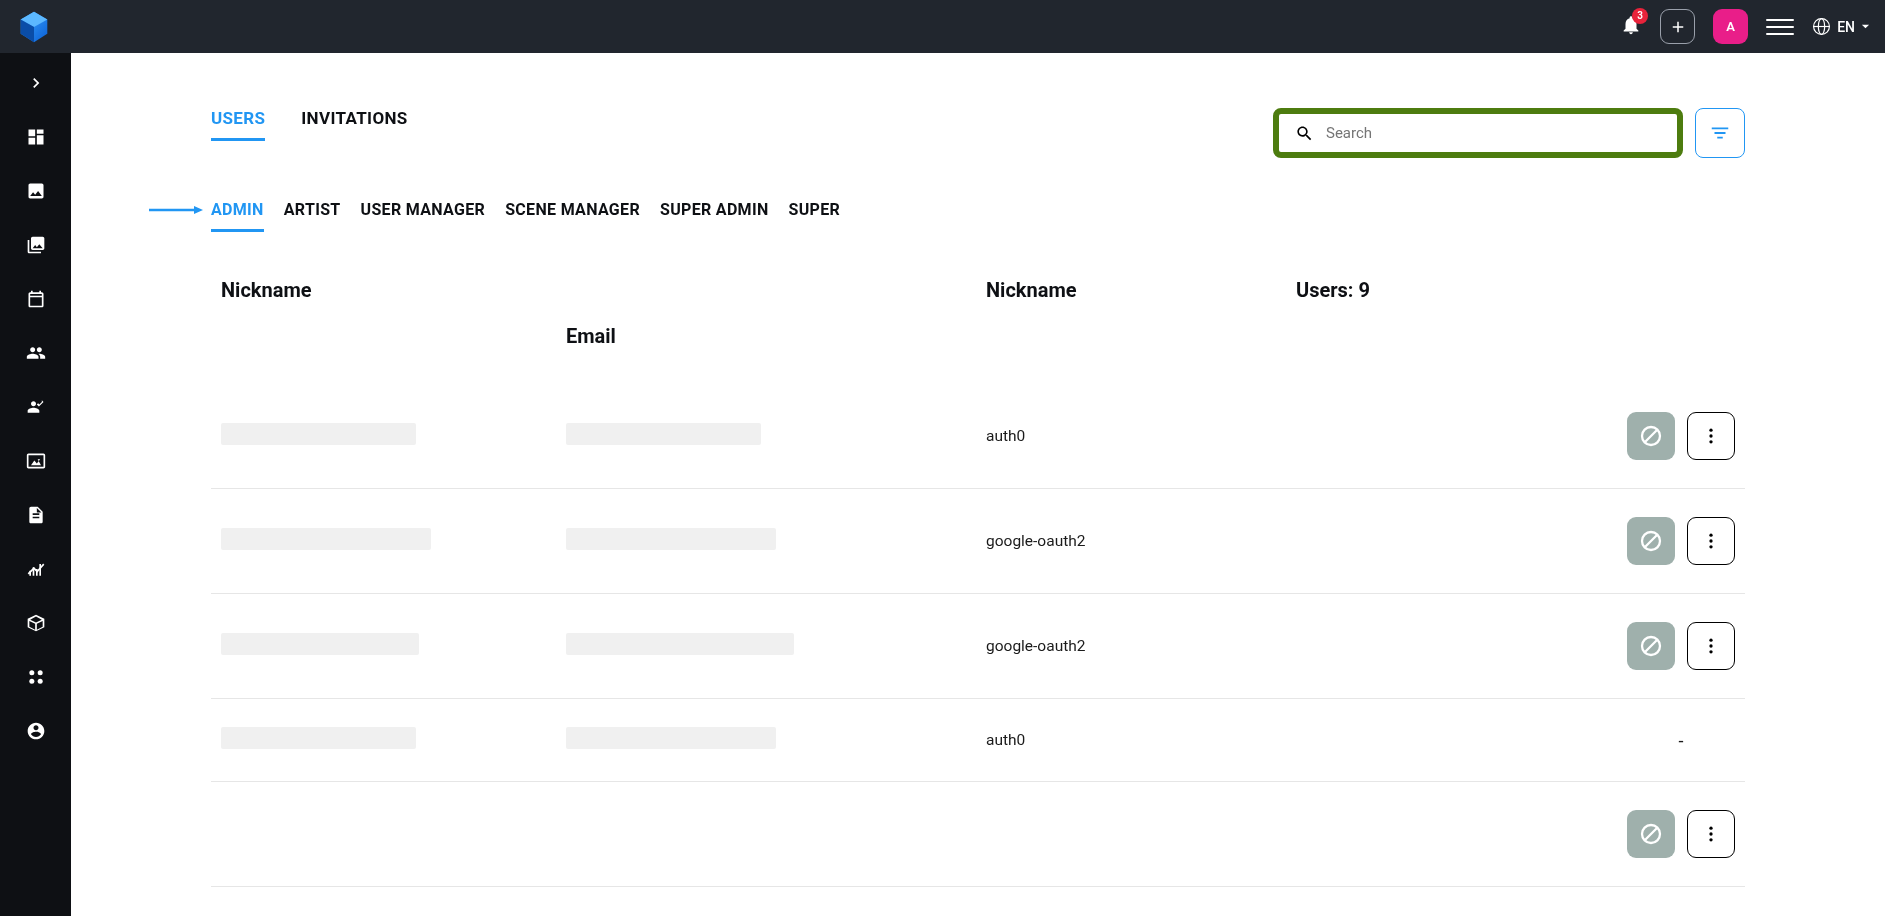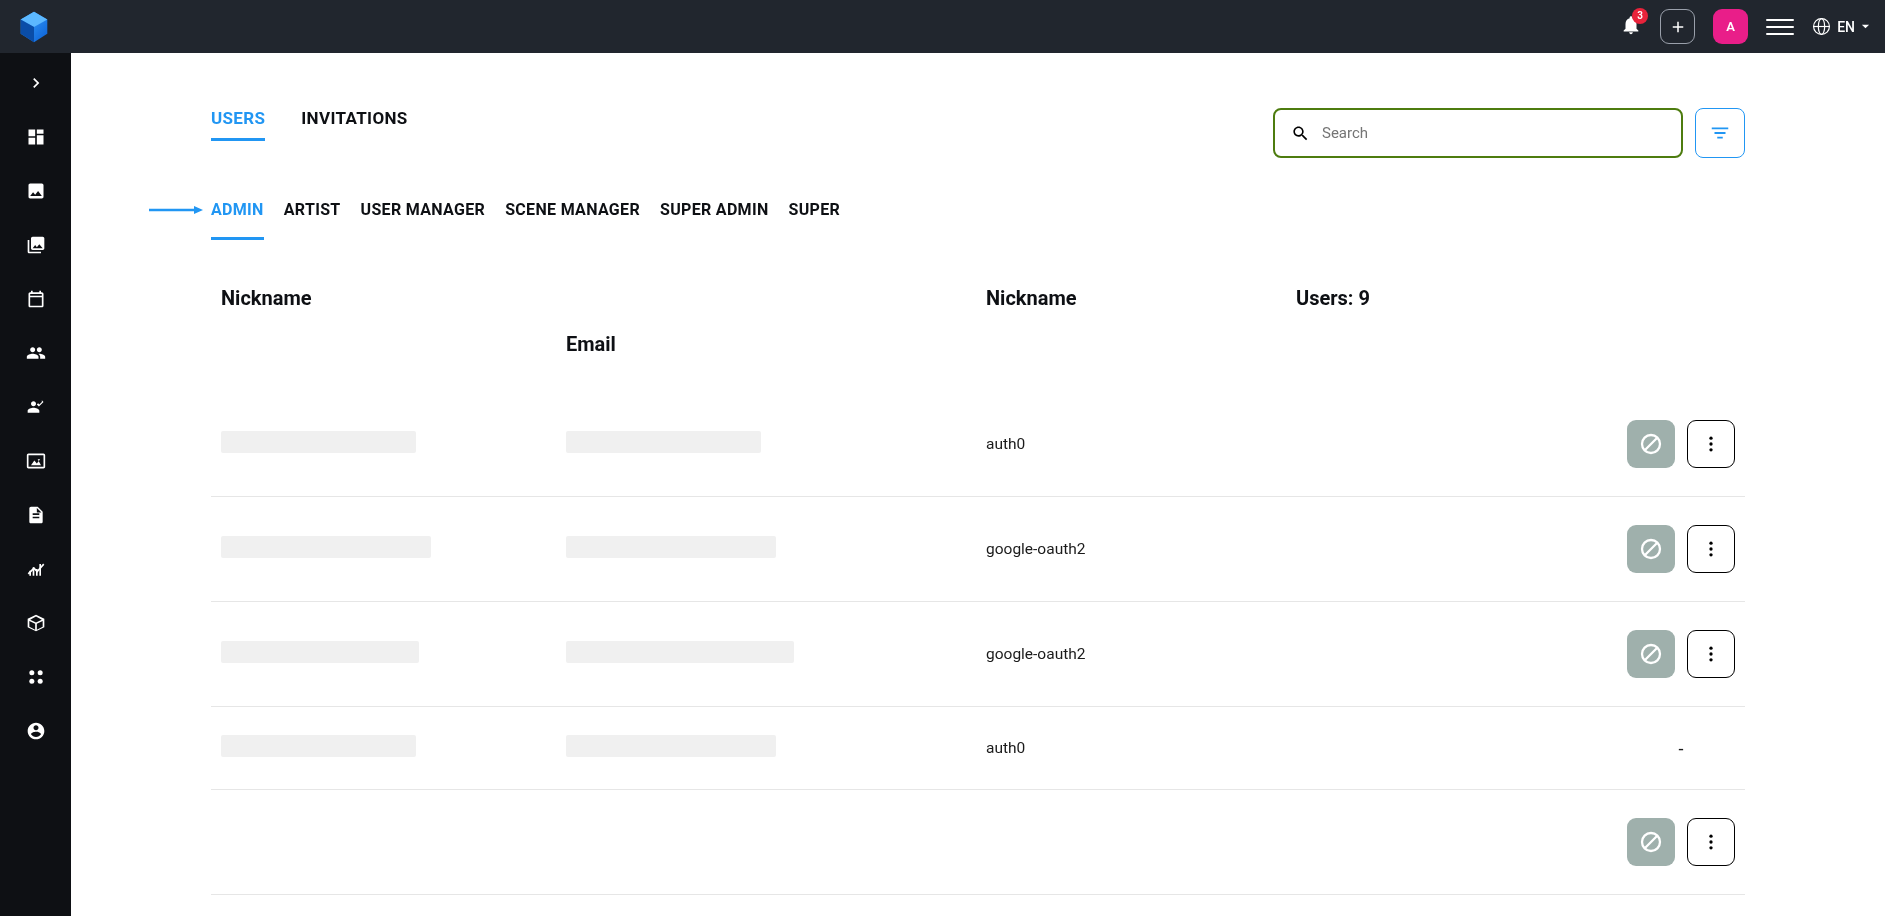--- a/index.html
+++ b/index.html
@@ -114,21 +114,21 @@
       cursor: pointer;
       letter-spacing: 0.02em;
       text-align: right;
     }
     .tab-primary.active { color: #2196f3; border-bottom: 3px solid #2196f3; }
     
     .search-filter-row { display: flex; gap: 12px; align-items: stretch; }
     .search-box {
       width: 410px;
       height: 50px;
-      border: 2px solid #4d7c0f;
+      border: 6px solid #4d7c0f;
       border-radius: 8px;
       display: flex;
       align-items: center;
       padding: 0 16px;
       gap: 12px;
     }
     .search-box input {
       border: none;
       outline: none;
       font-size: 15px;
@@ -152,21 +152,21 @@
       left: -62px;
       top: 5px;
       width: 55px;
       height: 10px;
     }
     .role-tabs { display: flex; gap: 20px; margin-bottom: 46px; }
     .role-tab {
       font-size: 16px;
       font-weight: 700;
       color: #0e1014;
-      padding-bottom: 18px;
+      padding-bottom: 10px;
       cursor: pointer;
       letter-spacing: 0.02em;
     }
     .role-tab.active { color: #2196f3; border-bottom: 3px solid #2196f3; }
     
     .table-header {
       display: flex;
       font-weight: 700;
       font-size: 20px;
       color: #0e1014;

